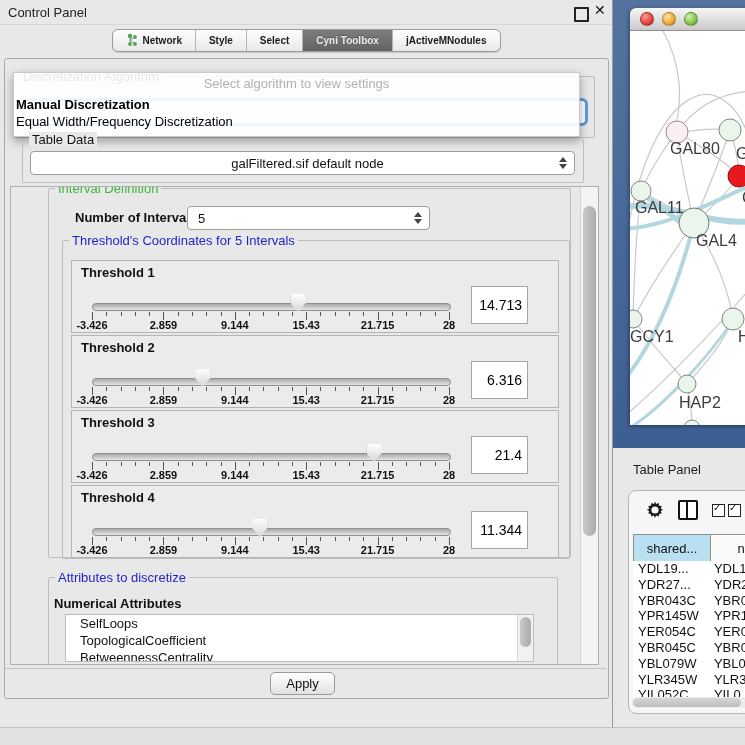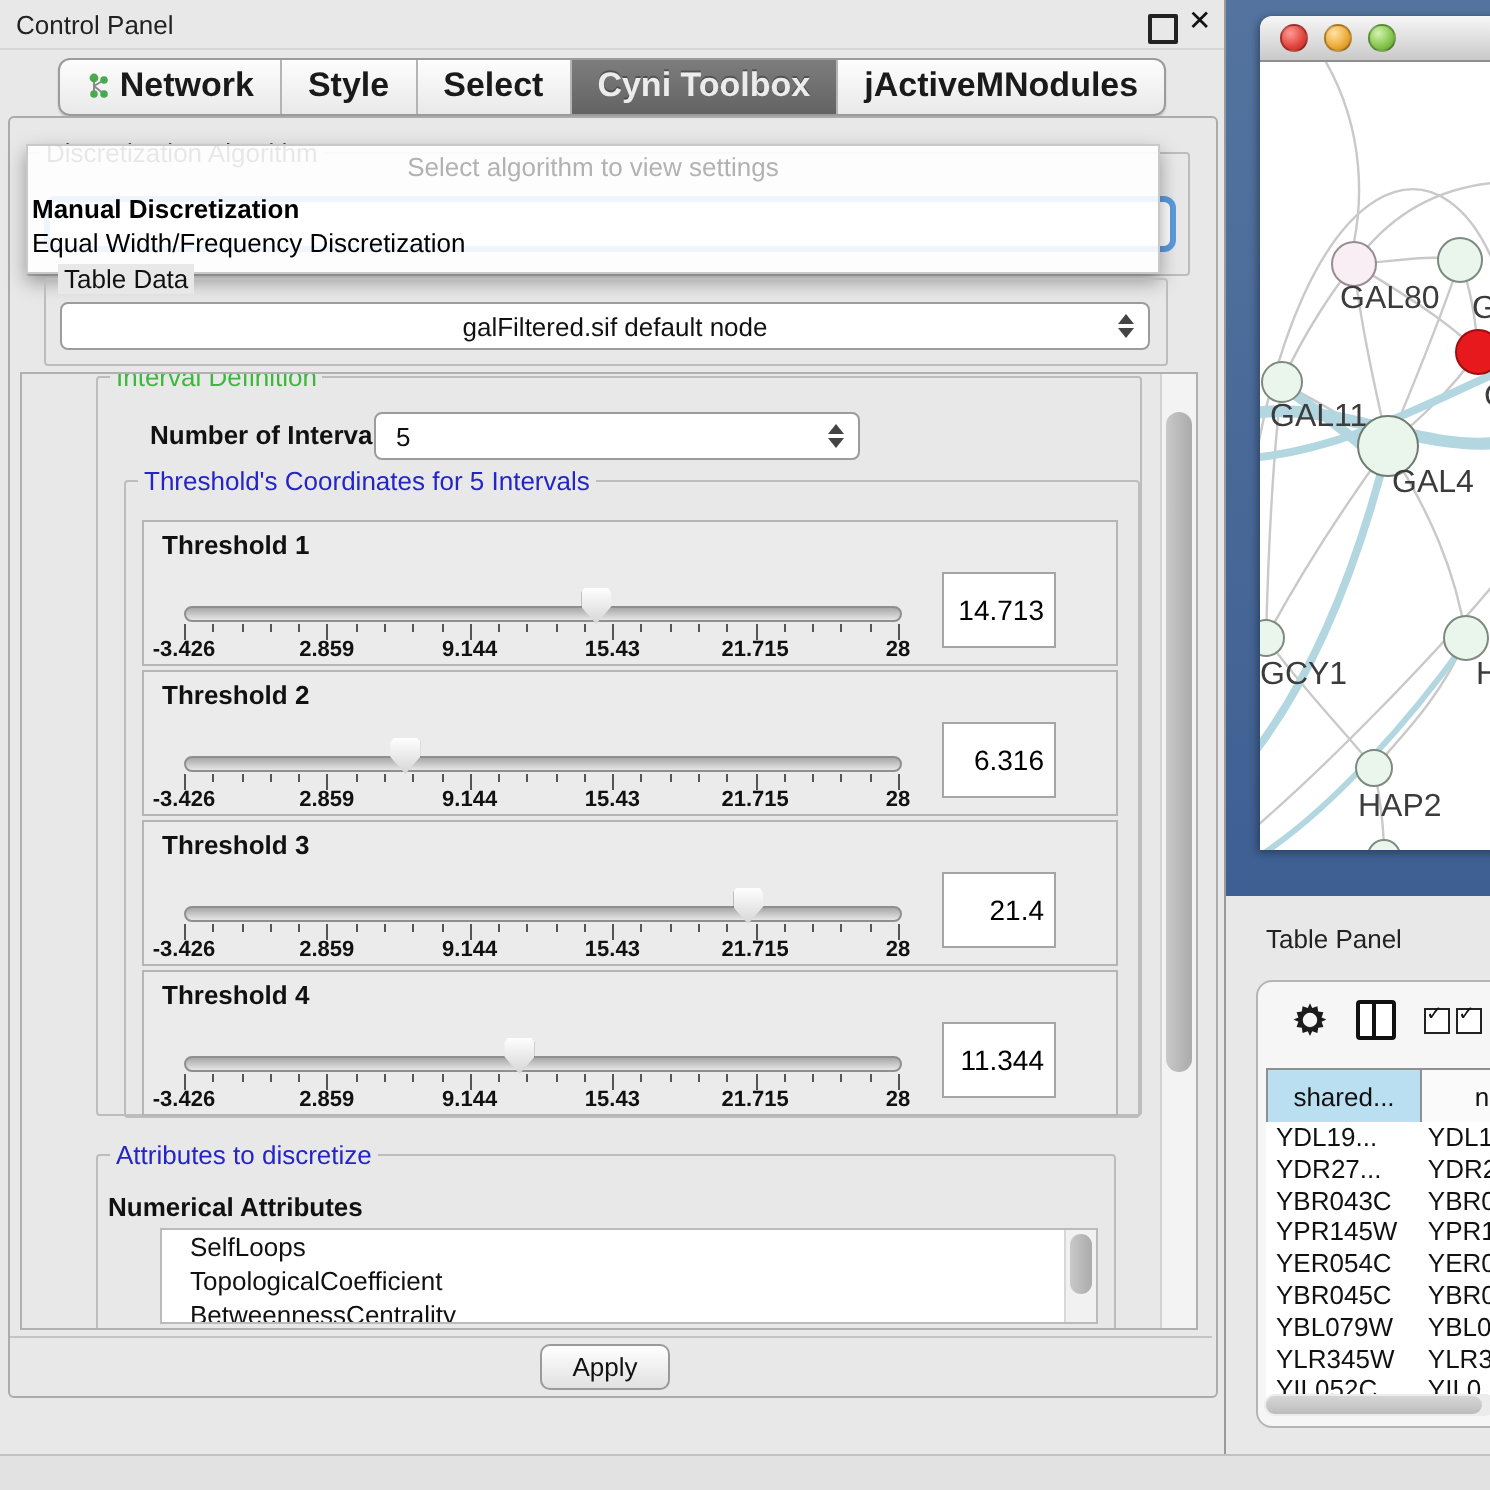--- a/index.html
+++ b/index.html
@@ -8,21 +8,21 @@
   .abs{position:absolute;}
   
   #control-panel{left:0;top:0;width:612px;height:745px;background:#e8e8e8;border-right:1px solid #9a9a9a;}
   #cp-titlebar{left:0;top:0;width:612px;height:24px;border-bottom:1px solid #d6d6d6;}
   #cp-title{left:8px;top:5px;font-size:13px;color:#222;}
   #float-btn{left:574px;top:7px;width:11px;height:11px;border:2px solid #222;border-radius:1px;}
   #close-btn{left:594px;top:2px;font-size:14px;font-weight:900;color:#111;}
   
   .segbar{display:flex;border:1px solid #9b9b9b;border-radius:6px;overflow:hidden;
           background:linear-gradient(#fdfdfd,#e9e9e9);box-shadow:0 1px 1px rgba(0,0,0,.15);}
-  .seg{font-size:17px;font-weight:bold;color:#1a1a1a;padding:3px 13px 4px 13px;display:flex;align-items:center;gap:5px;
+  .seg{font-size:10px;font-weight:bold;color:#1a1a1a;padding:3px 13px 4px 13px;display:flex;align-items:center;gap:5px;
        border-left:1px solid #b4b4b4;white-space:nowrap;cursor:default;}
   .seg:first-child{border-left:none;}
   .seg.selected{background:linear-gradient(#7d7d7d,#636363);color:#ececec;text-shadow:0 -1px 0 rgba(0,0,0,.3);}
   #top-tabs{left:0;top:29px;width:612px;display:flex;justify-content:center;}
   #bottom-tabs{left:0;top:703px;width:612px;display:flex;justify-content:center;margin-top:44px;}
   
   #content-box{left:4px;top:58px;width:603px;height:639px;border:1px solid #ababab;border-radius:3px;background:#e8e8e8;}
   
   .group{position:absolute;border:1px solid #bdbdbd;border-radius:2px;}
   .group>.gtitle{position:absolute;top:-8px;left:6px;background:#e8e8e8;padding:0 3px;font-size:13px;}
@@ -54,21 +54,21 @@
   .thumb{position:absolute;top:33px;width:15px;height:18px;
          background:linear-gradient(#fefefe,#d6d6d6);
          clip-path:polygon(10% 0,90% 0,100% 12%,100% 52%,50% 100%,0 52%,0 12%);
          filter:drop-shadow(0 0 1px #777);}
   .tick{position:absolute;width:1px;background:#555;}
   .ticklab{position:absolute;top:58px;font-size:11px;font-weight:bold;color:#111;transform:translateX(-50%);}
   .tval{position:absolute;left:399px;top:25px;width:48px;height:34px;border:1px solid #a5a5a5;background:#fff;
         font-size:14px;text-align:right;padding-right:5px;font-family:"Liberation Sans",sans-serif;}
   
   #attr-label{position:absolute;left:5px;top:18px;font-size:13px;font-weight:bold;}
-  #attr-list{position:absolute;left:16px;top:36px;width:467px;height:46px;background:#fff;border:1px solid #bbb;overflow:hidden;margin-left:15px;}
+  #attr-list{position:absolute;left:16px;top:36px;width:467px;height:46px;background:#fff;border:1px solid #bbb;overflow:hidden;}
   .attr-item{font-size:13px;line-height:17px;padding-left:14px;white-space:nowrap;}
   #attr-scroll{position:absolute;top:0;bottom:0;right:0;width:15px;background:#f1f1f1;border-left:1px solid #d8d8d8;}
   #attr-scroll .vthumb{top:2px;height:30px;}
   
   #apply-divider{left:5px;top:668px;width:601px;height:0;border-top:1px solid #c4c4c4;}
   #apply-btn{left:270px;top:672px;width:63px;height:21px;border:1px solid #9a9a9a;border-radius:5px;
              background:linear-gradient(#fff,#e1e1e1);font-size:13px;display:flex;align-items:center;justify-content:center;}
   
   #bottom-strip{left:0;top:727px;width:745px;height:18px;background:#e2e2e2;border-top:1px solid #c2c2c2;}
   

